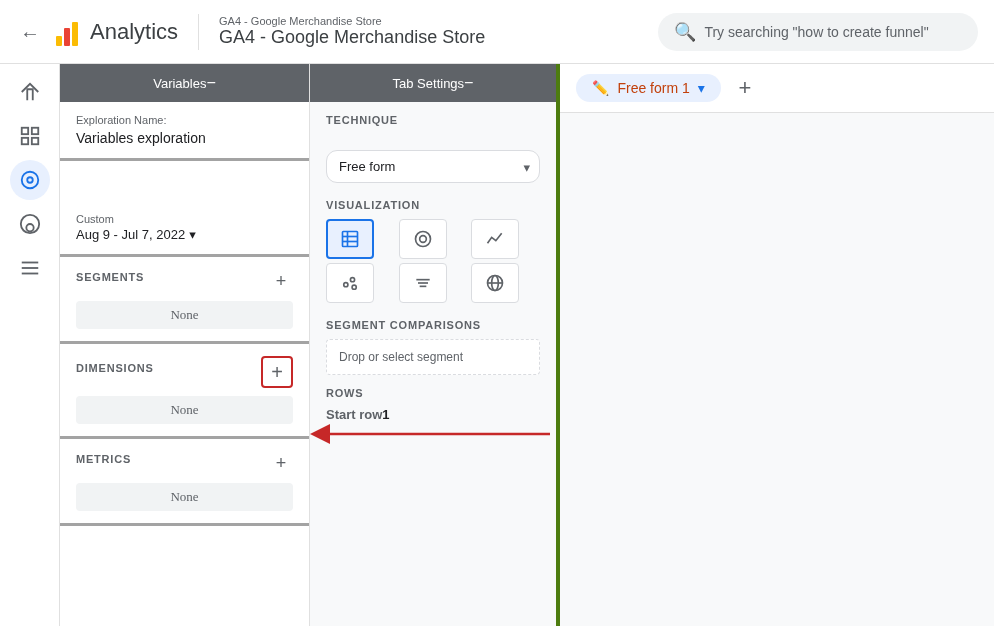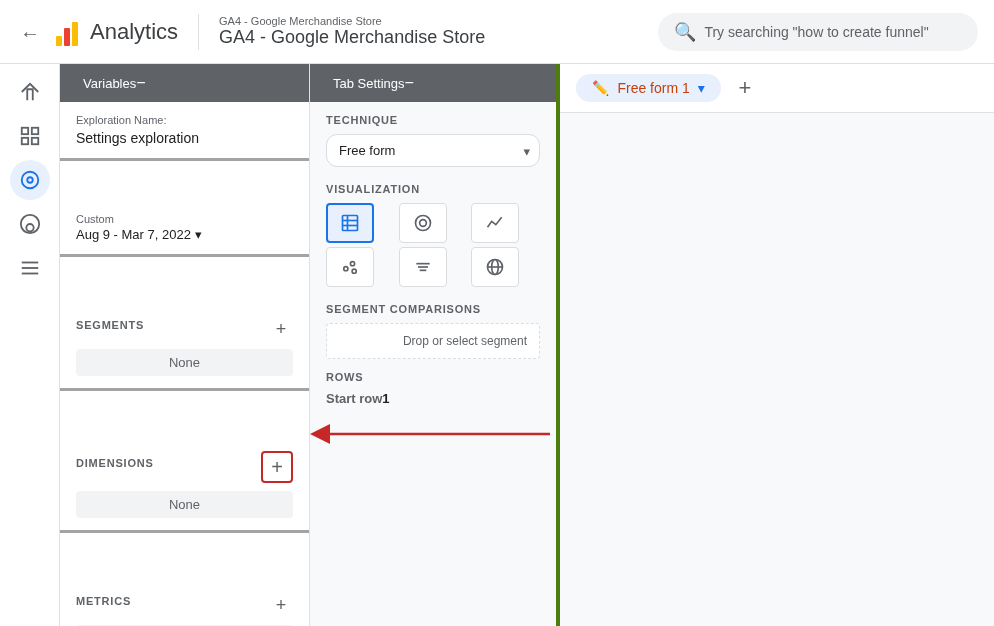--- a/index.html
+++ b/index.html
@@ -112,24 +112,24 @@
       width: 250px;
       background: #fff;
       border-right: 1px solid #e0e0e0;
       display: flex;
       flex-direction: column;
       overflow-y: auto;
     }
     .panel-header {
       background: #5f6368;
       color: #fff;
-      padding: 10px 23px;
-      display: flex;
-      align-items: center;
-      justify-content: flex-start;
+      padding: 10px 16px;
+      display: flex;
+      align-items: center;
+      justify-content: center;
       font-size: 13px;
       font-weight: 500;
     }
     .panel-header-btn {
       color: #fff;
       background: none;
       border: none;
       cursor: pointer;
       font-size: 16px;
     }
@@ -146,21 +146,20 @@
       color: #5f6368;
       font-weight: 600;
       letter-spacing: 0.8px;
       margin-bottom: 8px;
     }
     .section-header {
       display: flex;
       align-items: center;
       justify-content: space-between;
       margin-bottom: 8px;
-      margin-top: 48px;
     }
     .add-btn {
       width: 24px;
       height: 24px;
       border: none;
       background: none;
       cursor: pointer;
       color: #5f6368;
       font-size: 18px;
       display: flex;
@@ -168,20 +167,21 @@
       justify-content: center;
       border-radius: 50%;
     }
     .none-pill {
       background: #f1f3f4;
       border-radius: 4px;
       padding: 6px 12px;
       text-align: center;
       color: #5f6368;
       font-size: 13px;
+      font-family: Liberation Serif, serif;
     }
 
     
     .add-btn-highlighted {
       width: 32px;
       height: 32px;
       border: 2.5px solid #c62828;
       background: #fff;
       cursor: pointer;
       color: #5f6368;
@@ -203,21 +203,21 @@
       overflow-y: auto;
     }
     .tab-panel-inner {
       padding: 12px 16px;
     }
     .technique-label {
       font-size: 11px;
       color: #5f6368;
       font-weight: 600;
       letter-spacing: 0.8px;
-      margin-bottom: 8px;
+      margin-bottom: 24px;
       text-transform: uppercase;
     }
     .technique-select-wrapper {
       position: relative;
       margin-bottom: 16px;
     }
     .technique-select-wrapper select {
       width: 100%;
       padding: 8px 12px;
       border: 1px solid #dadce0;
@@ -274,21 +274,21 @@
       color: #5f6368;
       font-weight: 700;
       letter-spacing: 0.8px;
       margin-bottom: 8px;
       text-transform: uppercase;
     }
     .drop-zone {
       border: 1.5px dashed #dadce0;
       border-radius: 4px;
       padding: 10px 12px;
-      text-align: right;
+      text-align: left;
       color: #5f6368;
       font-size: 12px;
       background: #fff;
       margin-bottom: 12px;
       cursor: pointer;
     }
     .rows-label {
       font-size: 11px;
       color: #5f6368;
       font-weight: 600;
@@ -423,27 +423,27 @@
   </div>
 
   <div class="variables-panel">
     <div class="panel-header">
       <span>Variables</span>
       <button class="panel-header-btn">−</button>
     </div>
 
     <div class="panel-section">
       <div class="exploration-name-label">Exploration Name:</div>
-      <div class="exploration-name-value">Settings exploration</div>
+      <div class="exploration-name-value">Variables exploration</div>
     </div>
 
     <div class="panel-section">
       <div class="date-range-custom">Custom</div>
       <div class="date-range-value">
-        <span>Aug 9 - Mar 7, 2022</span>
+        <span>Aug 9 - Jul 7, 2022</span>
         <span>▾</span>
       </div>
     </div>
 
     <div class="panel-section">
       <div class="section-header">
         <span class="section-label">SEGMENTS</span>
         <button class="add-btn">+</button>
       </div>
       <div class="none-pill">None</div>

